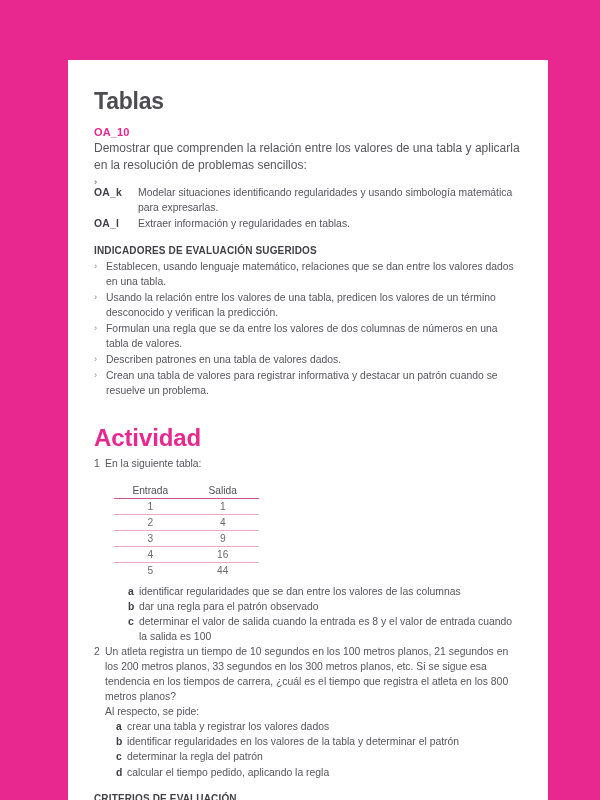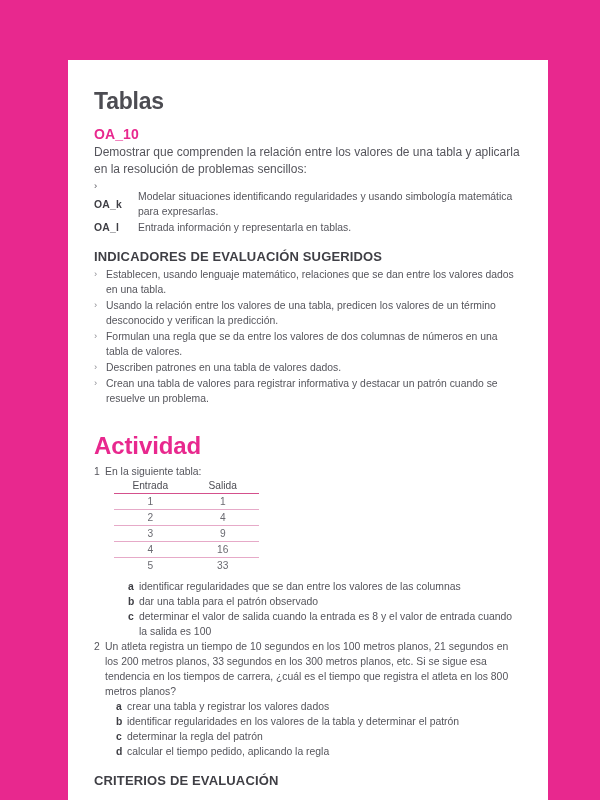--- a/index.html
+++ b/index.html
@@ -29,28 +29,28 @@
   
   .doc-title {
     font-size: 23px;
     font-weight: bold;
     color: #4c4c52;
     letter-spacing: -0.2px;
     margin: 0 0 13px 0;
     line-height: 1.05;
   }
   .oa-code {
-    font-size: 14px;
+    font-size: 11px;
     font-weight: bold;
     color: #e8288e;
     margin: 0 0 2px 0;
     letter-spacing: 0.1px;
   }
   .section-heading {
-    font-size: 13px;
+    font-size: 10px;
     font-weight: bold;
     color: #3f3f45;
     letter-spacing: 0.15px;
     margin: 13px 0 3px 0;
   }
   .activity-title {
     font-size: 24px;
     font-weight: bold;
     color: #e8288e;
     margin: 25px 0 4px 0;
@@ -92,21 +92,20 @@
   
   .oa-rows {
     margin: 12px 0 0 0;
   }
   .oa-row {
     display: flex;
     font-size: 10.4px;
     color: #55555c;
     line-height: 1.43;
     margin-bottom: 1px;
-    align-items: center;
   }
   .oa-row .oa-key {
     flex: 0 0 44px;
     font-weight: bold;
     color: #3f3f45;
     letter-spacing: 0.2px;
   }
   .oa-row .oa-val {
     flex: 1 1 auto;
   }
@@ -147,21 +146,21 @@
     text-align: left;
   }
   .letter-item .ltr-body {
     flex: 1 1 auto;
   }
   .sub-a { margin-left: 34px; }
   .sub-b { margin-left: 22px; }
 
   
   .values-table-wrap {
-    margin: 0 0 0 20px;
+    margin: 13px 0 0 20px;
   }
   table.values {
     border-collapse: collapse;
     width: 145px;
     table-layout: fixed;
   }
   table.values th {
     font-size: 10.2px;
     font-weight: normal;
     color: #4d4d54;
@@ -202,21 +201,21 @@
       </li>
     </ul>
 
     <div class="oa-rows">
       <div class="oa-row">
         <span class="oa-key">OA_k</span>
         <span class="oa-val">Modelar situaciones identificando regularidades y usando simbología matemática para expresarlas.</span>
       </div>
       <div class="oa-row">
         <span class="oa-key">OA_l</span>
-        <span class="oa-val">Entrada información y representarla en tablas.</span>
+        <span class="oa-val">Extraer información y regularidades en tablas.</span>
       </div>
     </div>
 
     <h3 class="section-heading">INDICADORES DE EVALUACIÓN SUGERIDOS</h3>
 
     <ul class="chev-list">
       <li class="chev-item">
         <span class="chev">›</span>
         <span>Establecen, usando lenguaje matemático, relaciones que se dan entre los valores dados en una tabla.</span>
       </li>
@@ -265,48 +264,52 @@
           <tr>
             <td>3</td>
             <td>9</td>
           </tr>
           <tr>
             <td>4</td>
             <td>16</td>
           </tr>
           <tr>
             <td>5</td>
-            <td>33</td>
+            <td>44</td>
           </tr>
         </tbody>
       </table>
     </div>
 
     <div class="gap-sm"></div>
 
     <ul class="letter-list sub-a">
       <li class="letter-item">
         <span class="ltr">a</span>
         <span class="ltr-body">identificar regularidades que se dan entre los valores de las columnas</span>
       </li>
       <li class="letter-item">
         <span class="ltr">b</span>
-        <span class="ltr-body">dar una tabla para el patrón observado</span>
+        <span class="ltr-body">dar una regla para el patrón observado</span>
       </li>
       <li class="letter-item">
         <span class="ltr">c</span>
         <span class="ltr-body">determinar el valor de salida cuando la entrada es 8 y el valor de entrada cuando la salida es 100</span>
       </li>
     </ul>
 
     <div class="num-item">
       <span class="num">2</span>
       <span class="num-body">Un atleta registra un tiempo de 10 segundos en los 100 metros planos, 21 segundos en los 200 metros planos, 33 segundos en los 300 metros planos, etc. Si se sigue esa tendencia en los tiempos de carrera, ¿cuál es el tiempo que registra el atleta en los 800 metros planos?</span>
     </div>
 
+    <div class="num-item">
+      <span class="num"></span>
+      <span class="num-body">Al respecto, se pide:</span>
+    </div>
 
     <ul class="letter-list sub-b">
       <li class="letter-item">
         <span class="ltr">a</span>
         <span class="ltr-body">crear una tabla y registrar los valores dados</span>
       </li>
       <li class="letter-item">
         <span class="ltr">b</span>
         <span class="ltr-body">identificar regularidades en los valores de la tabla y determinar el patrón</span>
       </li>

